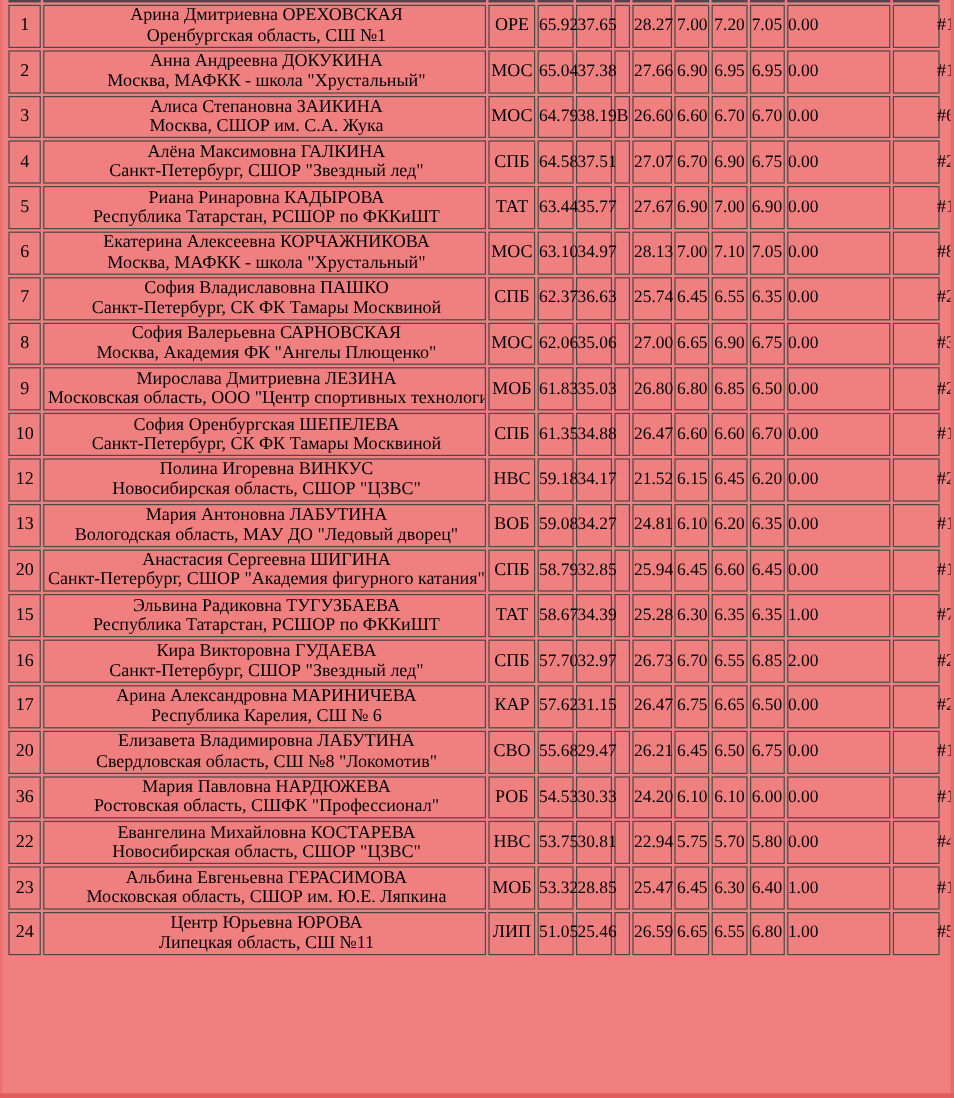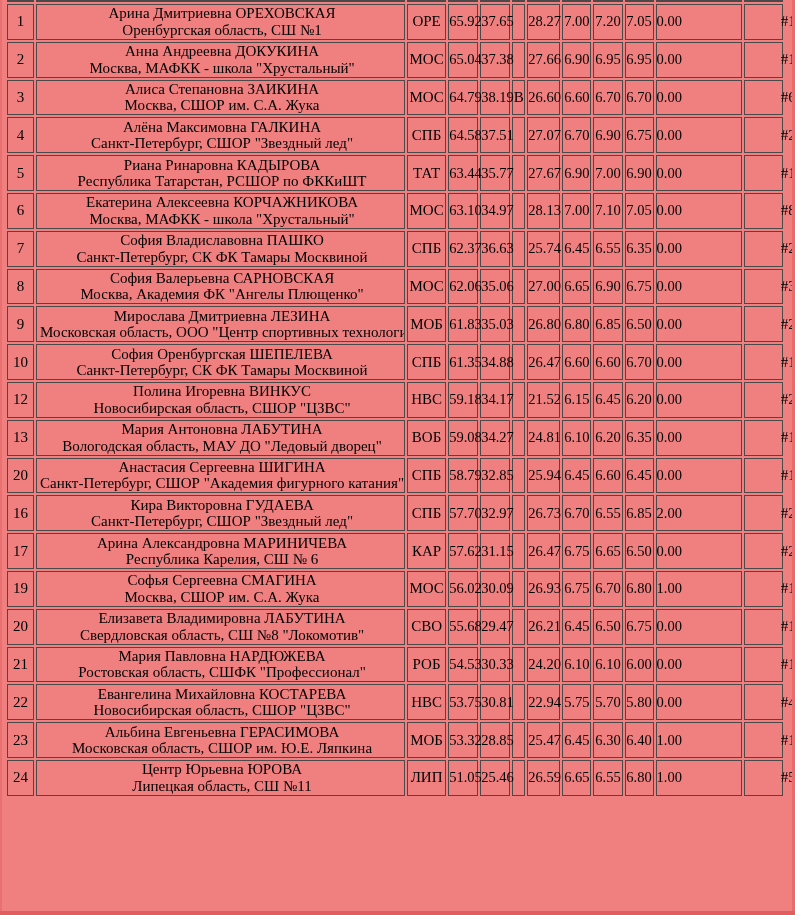--- a/index.html
+++ b/index.html
@@ -308,20 +308,37 @@
     <td class="c-num">32.85</td>
     <td class="c-flag"></td>
     <td class="c-num">25.94</td>
     <td class="c-num">6.45</td>
     <td class="c-num">6.60</td>
     <td class="c-num">6.45</td>
     <td class="c-ded">0.00</td>
     <td class="c-start">#1</td>
   </tr>
 
+  <tr>
+    <td class="c-rank">15</td>
+    <td class="c-name">
+      <div>Эльвина Радиковна ТУГУЗБАЕВА</div>
+      <div>Республика Татарстан, РСШОР по ФККиШТ</div>
+    </td>
+    <td class="c-region">ТАТ</td>
+    <td class="c-num">58.67</td>
+    <td class="c-num">34.39</td>
+    <td class="c-flag"></td>
+    <td class="c-num">25.28</td>
+    <td class="c-num">6.30</td>
+    <td class="c-num">6.35</td>
+    <td class="c-num">6.35</td>
+    <td class="c-ded">1.00</td>
+    <td class="c-start">#7</td>
+  </tr>
 
   <tr>
     <td class="c-rank">16</td>
     <td class="c-name">
       <div>Кира Викторовна ГУДАЕВА</div>
       <div>Санкт-Петербург, СШОР "Звездный лед"</div>
     </td>
     <td class="c-region">СПБ</td>
     <td class="c-num">57.70</td>
     <td class="c-num">32.97</td>
@@ -346,58 +363,41 @@
     <td class="c-flag"></td>
     <td class="c-num">26.47</td>
     <td class="c-num">6.75</td>
     <td class="c-num">6.65</td>
     <td class="c-num">6.50</td>
     <td class="c-ded">0.00</td>
     <td class="c-start">#24</td>
   </tr>
 
 
-  <tr>
-    <td class="c-rank">19</td>
-    <td class="c-name">
-      <div>Софья Сергеевна СМАГИНА</div>
-      <div>Москва, СШОР им. С.А. Жука</div>
-    </td>
-    <td class="c-region">МОС</td>
-    <td class="c-num">56.02</td>
-    <td class="c-num">30.09</td>
-    <td class="c-flag"></td>
-    <td class="c-num">26.93</td>
-    <td class="c-num">6.75</td>
-    <td class="c-num">6.70</td>
-    <td class="c-num">6.80</td>
-    <td class="c-ded">1.00</td>
-    <td class="c-start">#18</td>
-  </tr>
 
   <tr>
     <td class="c-rank">20</td>
     <td class="c-name">
       <div>Елизавета Владимировна ЛАБУТИНА</div>
       <div>Свердловская область, СШ №8 "Локомотив"</div>
     </td>
     <td class="c-region">СВО</td>
     <td class="c-num">55.68</td>
     <td class="c-num">29.47</td>
     <td class="c-flag"></td>
     <td class="c-num">26.21</td>
     <td class="c-num">6.45</td>
     <td class="c-num">6.50</td>
     <td class="c-num">6.75</td>
     <td class="c-ded">0.00</td>
     <td class="c-start">#17</td>
   </tr>
 
   <tr>
-    <td class="c-rank">21</td>
+    <td class="c-rank">36</td>
     <td class="c-name">
       <div>Мария Павловна НАРДЮЖЕВА</div>
       <div>Ростовская область, СШФК "Профессионал"</div>
     </td>
     <td class="c-region">РОБ</td>
     <td class="c-num">54.53</td>
     <td class="c-num">30.33</td>
     <td class="c-flag"></td>
     <td class="c-num">24.20</td>
     <td class="c-num">6.10</td>

